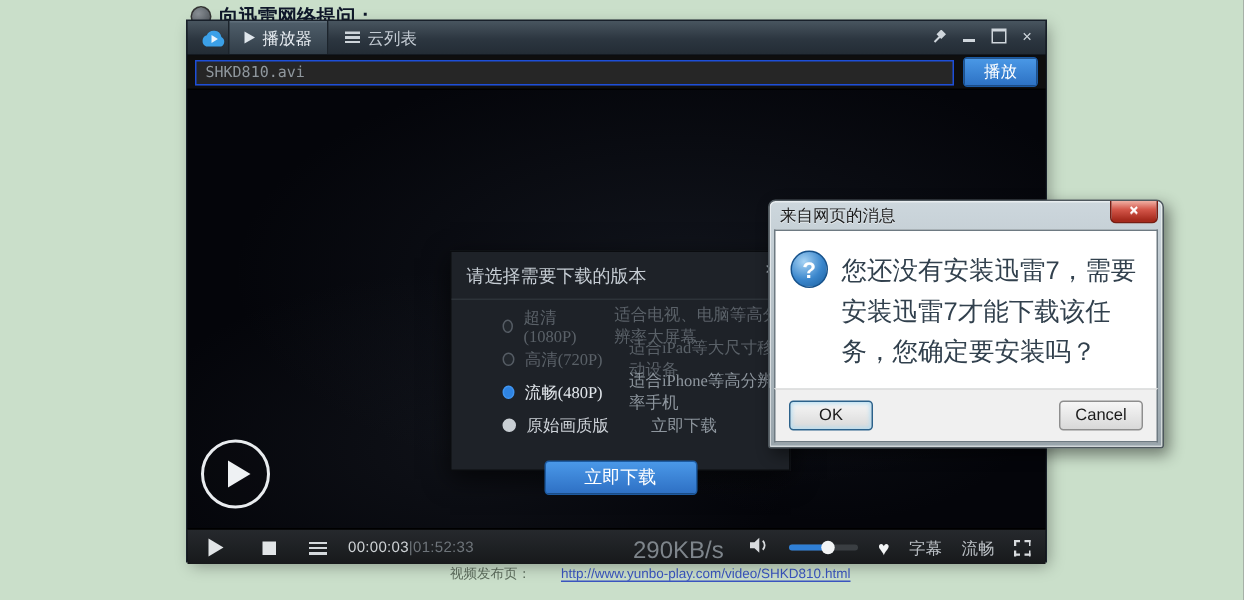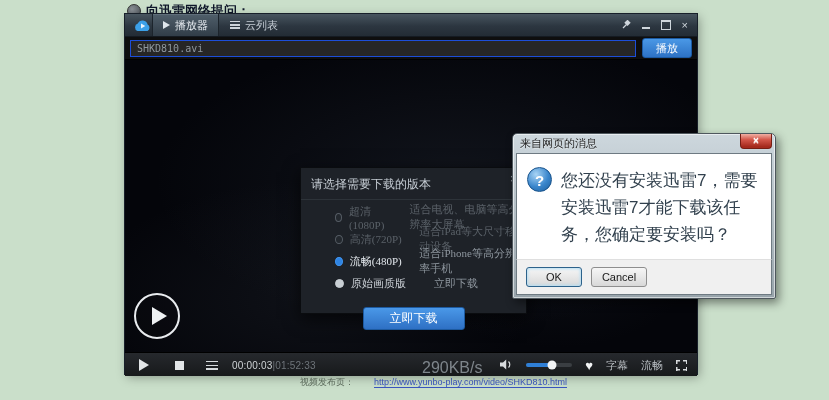--- a/index.html
+++ b/index.html
@@ -88,21 +88,21 @@
   .w7-titlebar{height:19px;display:flex;align-items:center;font-size:11px;color:#1c1c1c;padding-left:4px;text-shadow:0 1px 0 rgba(255,255,255,.6);}
   .w7-close{margin-left:auto;width:30px;height:14px;align-self:flex-start;margin-top:0;
     background:linear-gradient(#f0b0a4,#d4574a 40%,#a52a1d 90%);border:1px solid #761d13;border-top:none;border-radius:0 0 4px 4px;
     color:#fff;font-size:10px;text-align:center;line-height:13px;font-weight:bold;}
   .w7-body{background:#fff;border:1px solid #6e7a82;border-bottom:none;}
   .w7-content{display:flex;gap:9px;padding:13px 10px 10px;}
   .q-icon{flex:0 0 25px;width:25px;height:25px;border-radius:50%;
     background:radial-gradient(circle at 35% 28%,#a8d4f5,#3a86cc 55%,#1c5f9e);
     border:1px solid #17528b;color:#fff;font-weight:bold;font-size:15px;text-align:center;line-height:25px;box-sizing:border-box;}
   .w7-msg{font-size:17px;color:#31404d;line-height:1.6;}
-  .w7-footer{background:#f0f0f0;border:1px solid #6e7a82;border-top:1px solid #dfdfdf;display:flex;justify-content:flex-start;gap:9px;padding:7px 9px;}
+  .w7-footer{background:#f0f0f0;border:1px solid #6e7a82;border-top:1px solid #dfdfdf;display:flex;justify-content:space-between;gap:9px;padding:7px 9px;}
   .w7-btn{min-width:56px;height:20px;font-size:11px;color:#1a1a1a;text-align:center;line-height:18px;border-radius:3px;box-sizing:border-box;
     background:linear-gradient(#f6f6f6,#e9e9e9 45%,#d8d8d8);border:1px solid #8e8e8e;}
   .w7-btn.default{border:1px solid #2c628b;box-shadow:inset 0 0 3px 1px #b5ddf2;}
 </style>
 </head>
 <body>
 
 <div class="desktop">
 
   <div class="behind-top">

